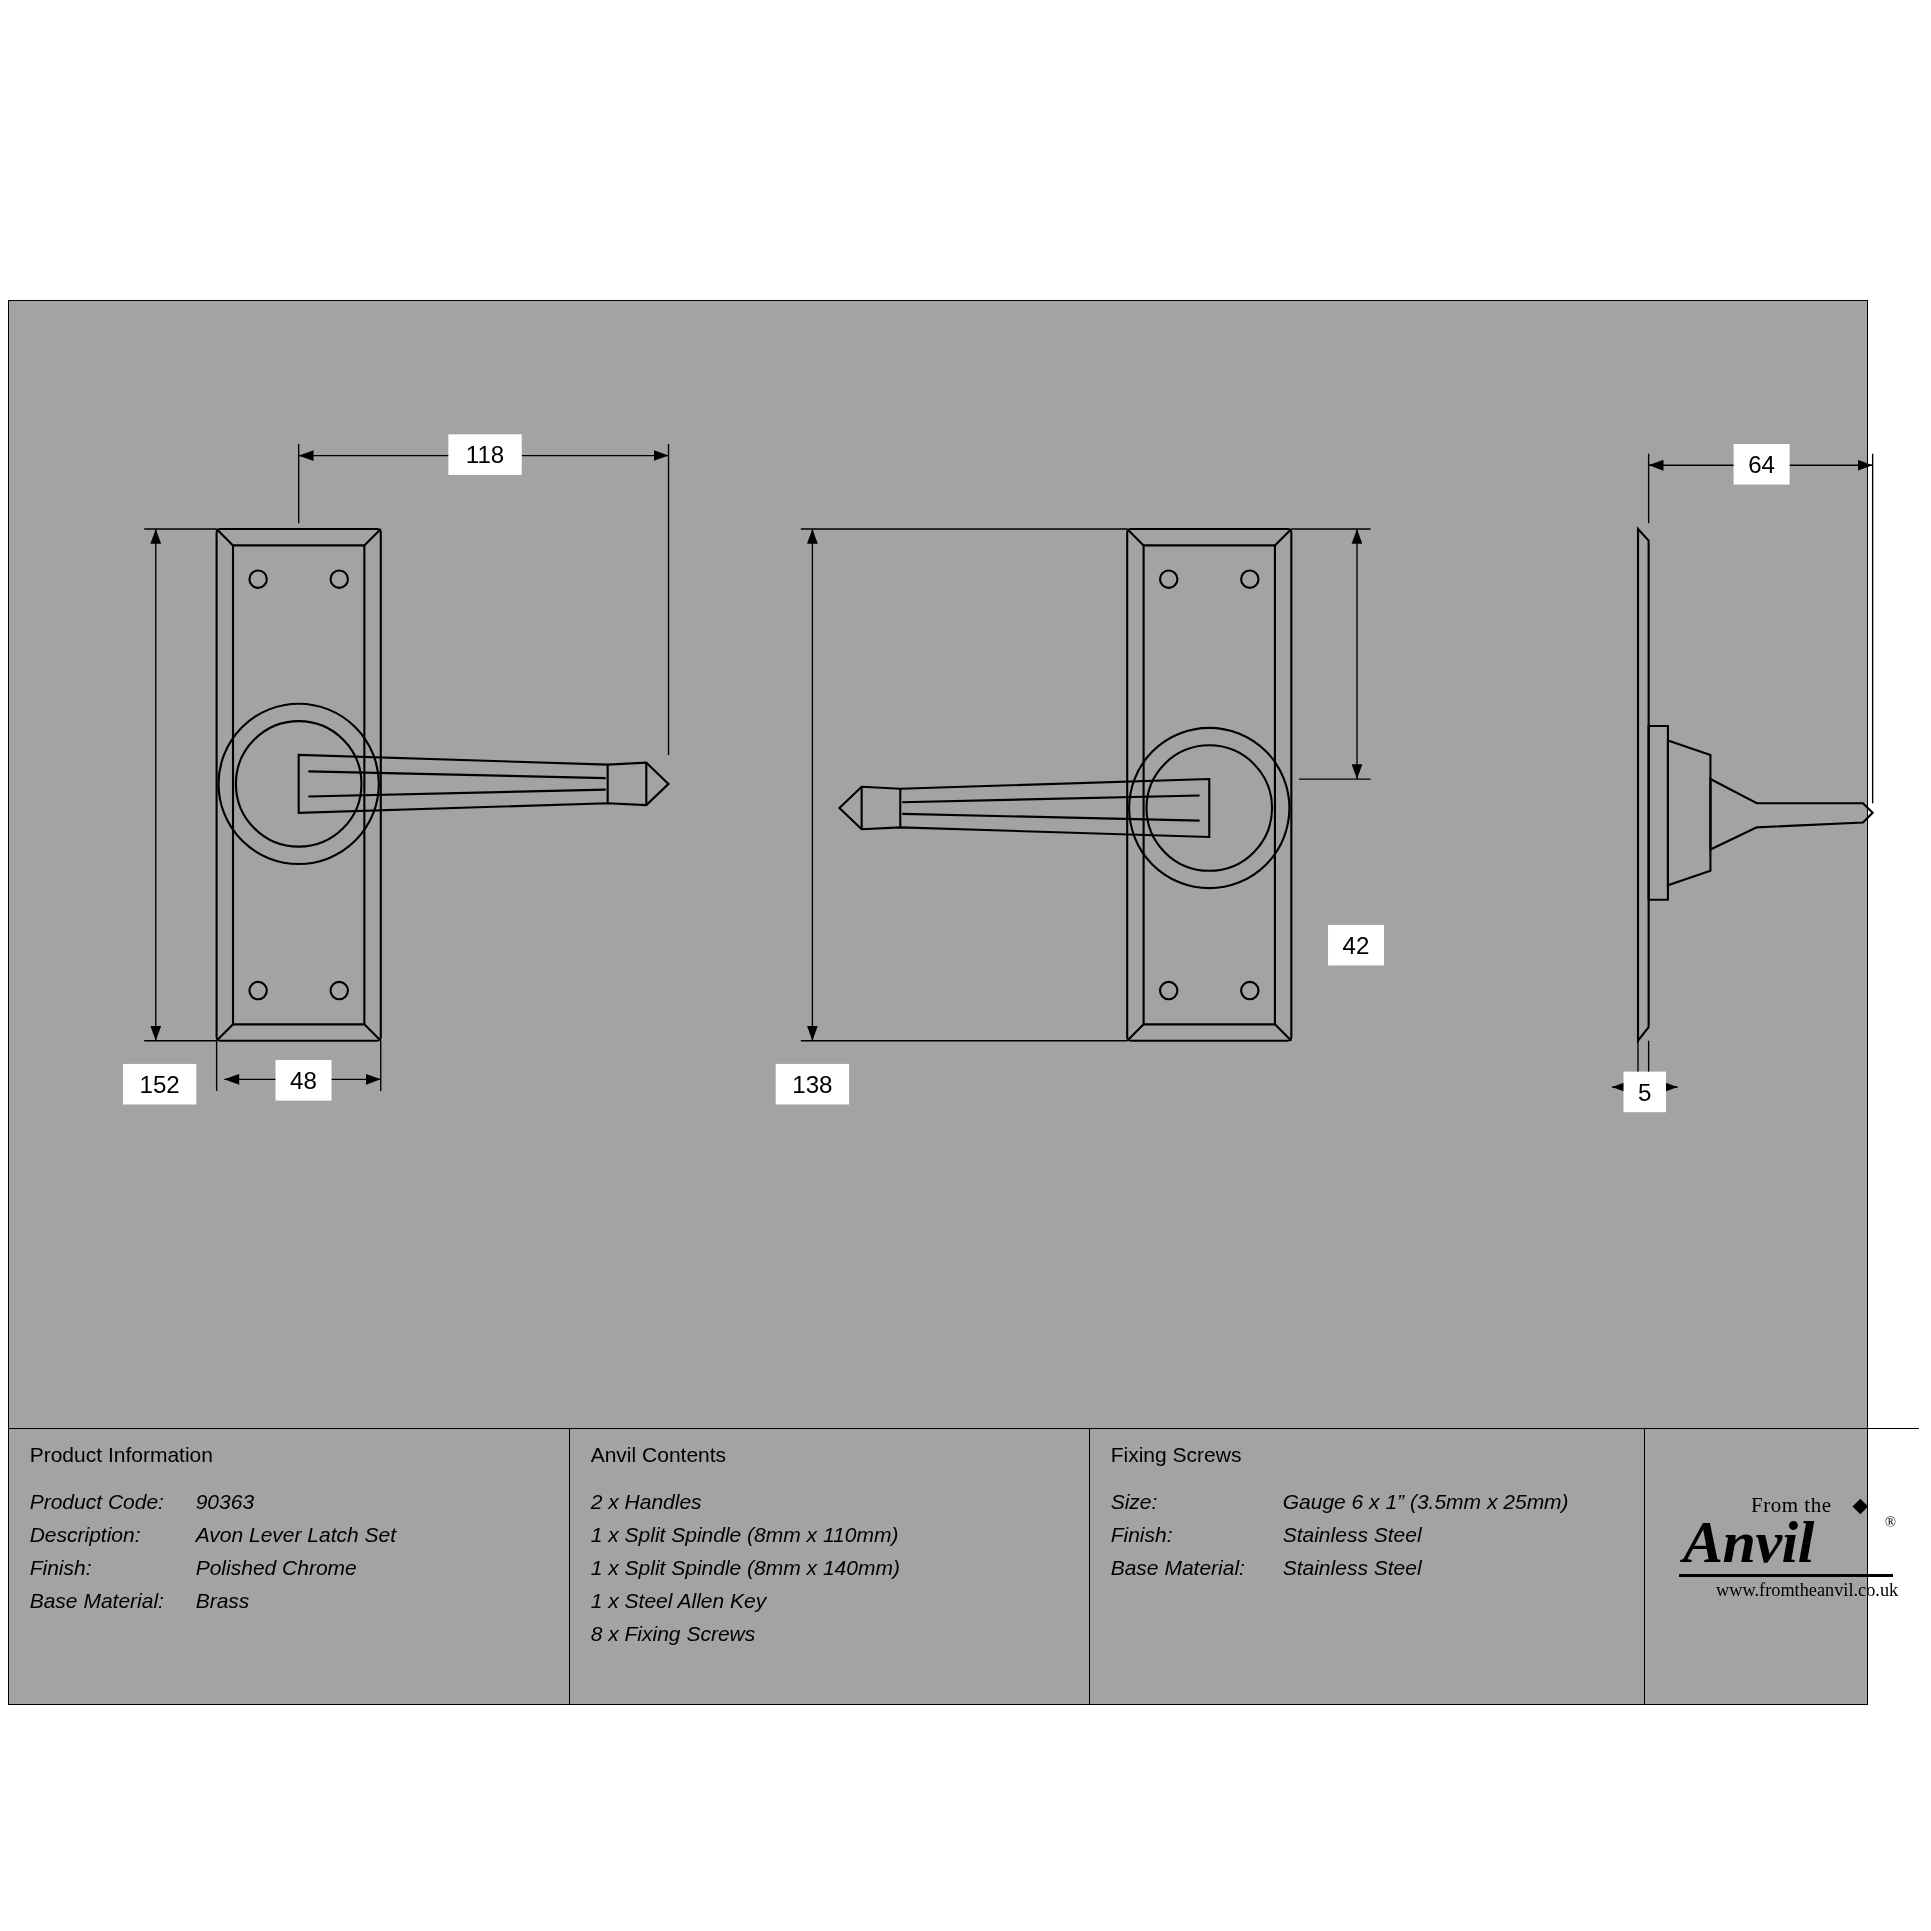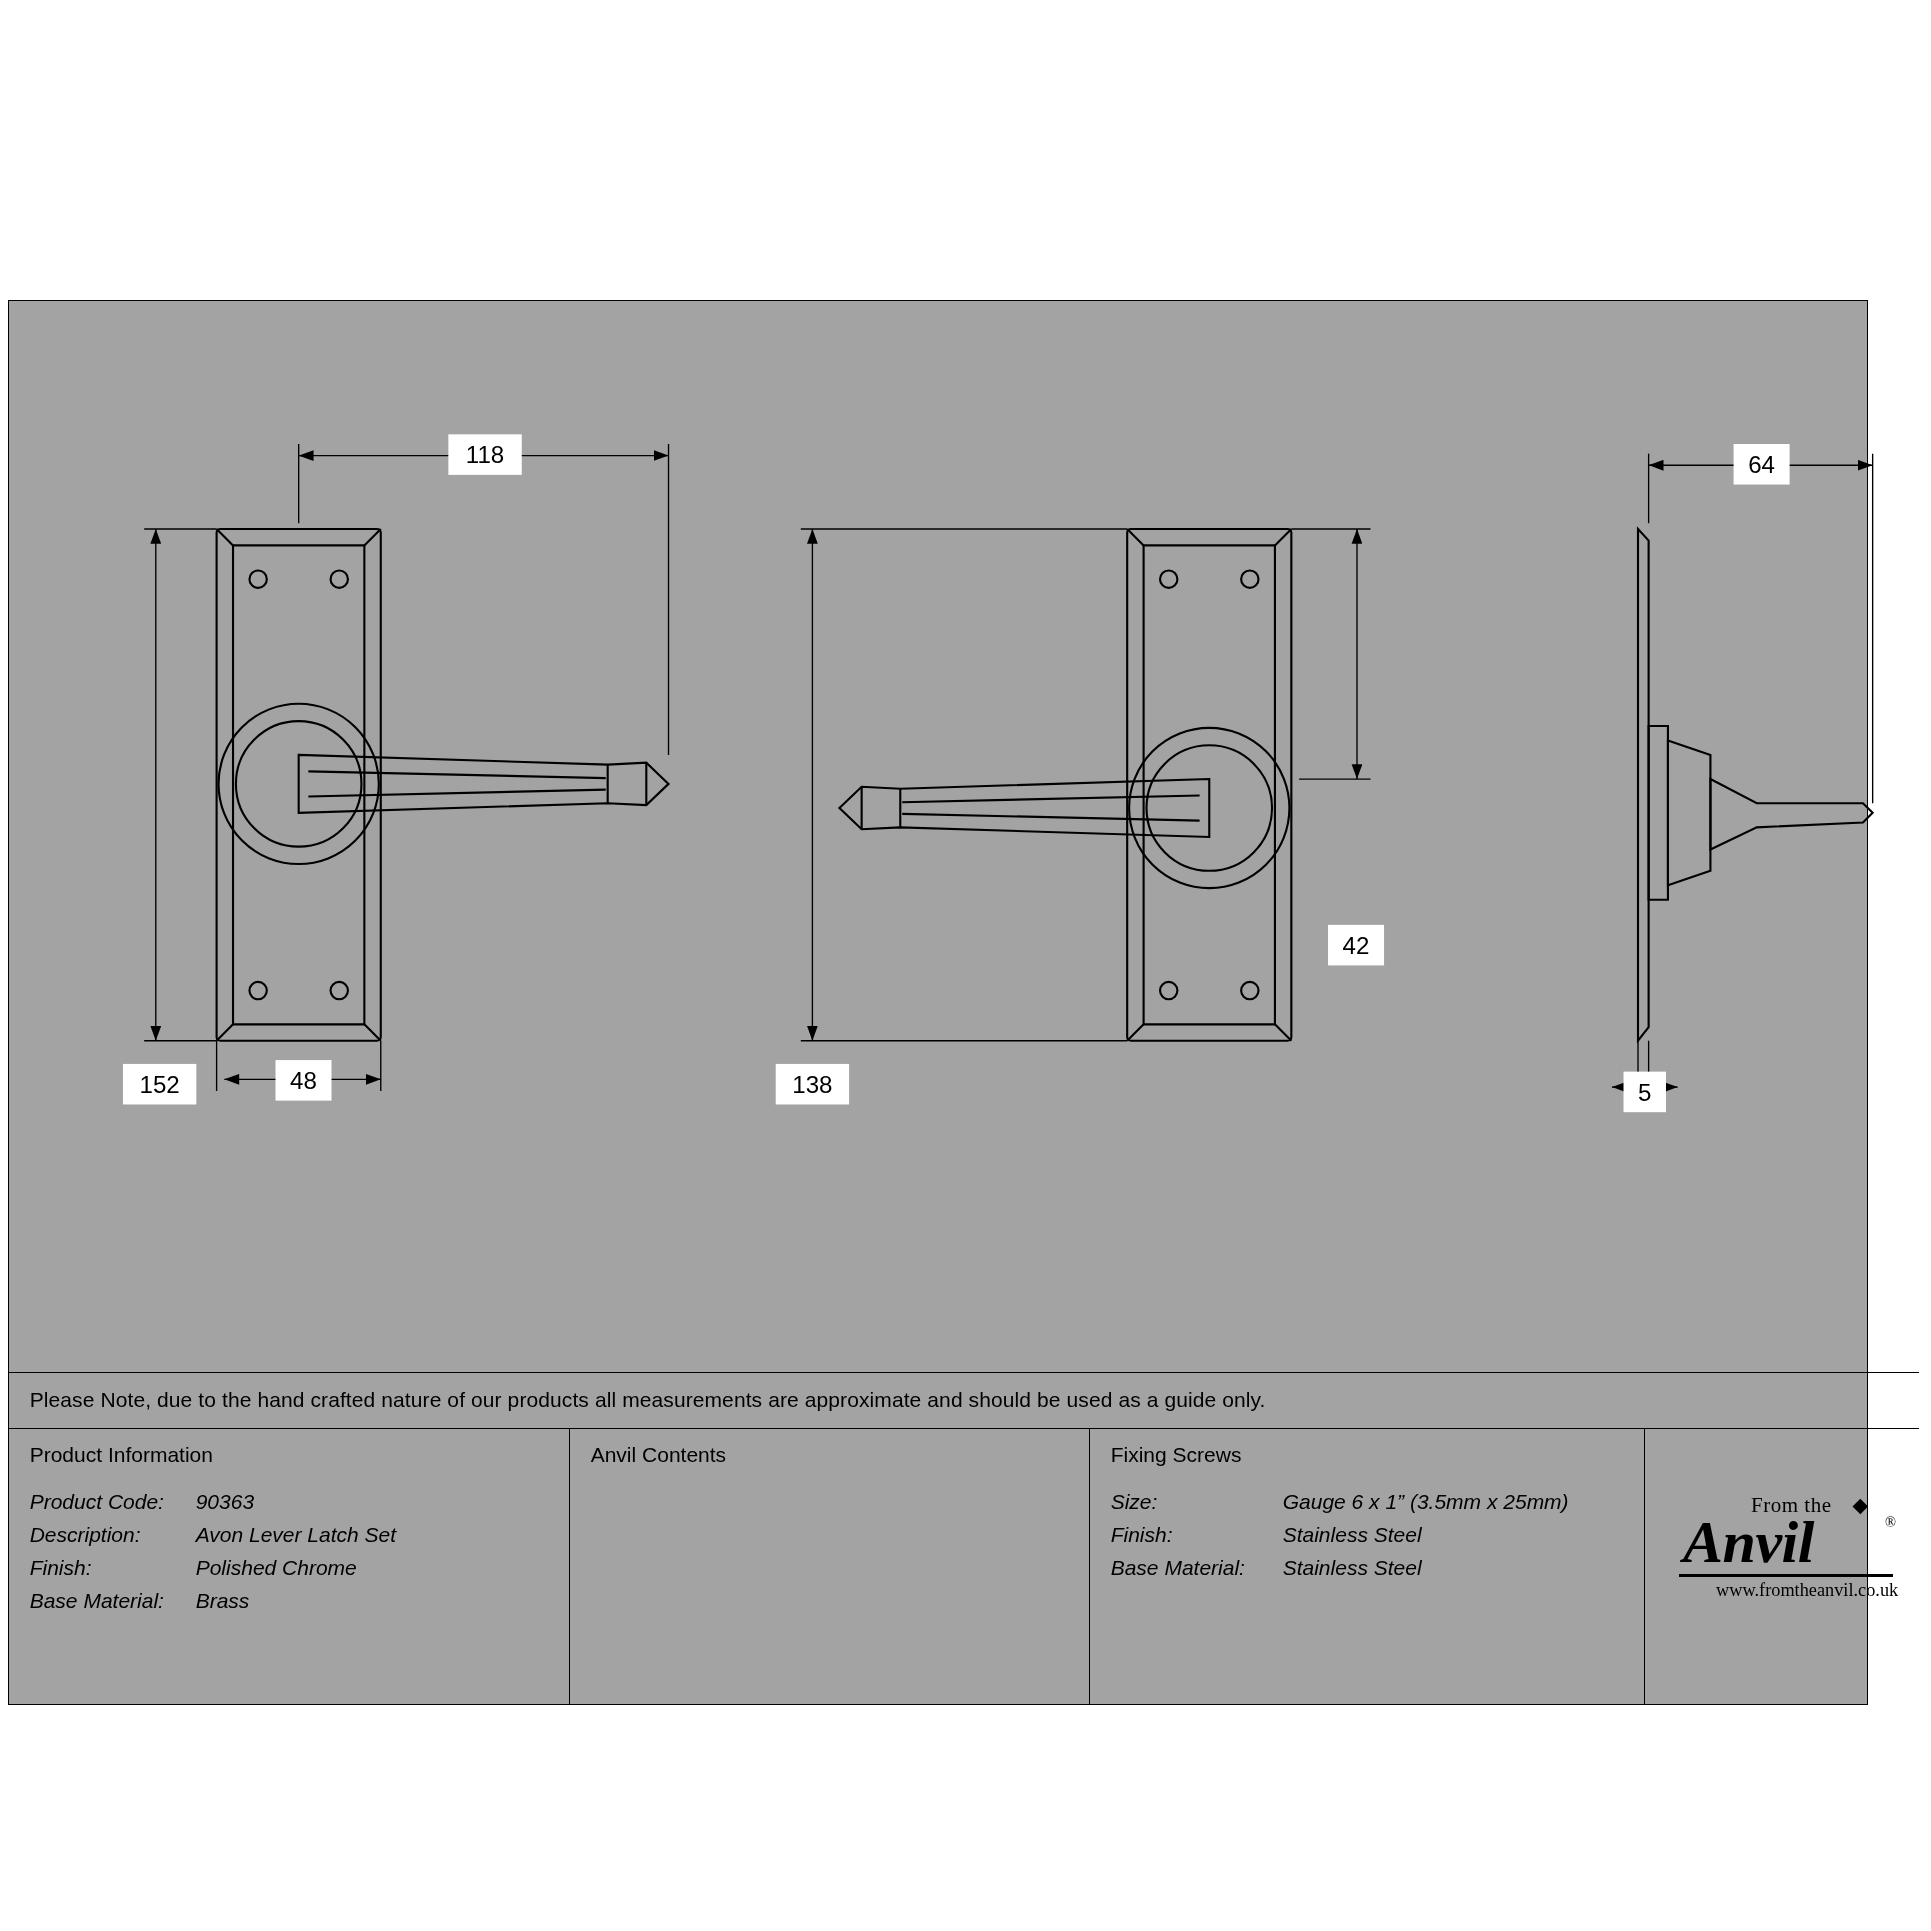--- a/index.html
+++ b/index.html
@@ -281,23 +281,20 @@
 
         <rect x="1786" y="148" width="58" height="42" fill="#fff"></rect>
         <text x="1815" y="178">64</text>
 
         <rect x="1672" y="798" width="44" height="42" fill="#fff"></rect>
         <text x="1694" y="828">5</text>
       </g>
     </svg>
   </div>
 
-  <div class="note-row">
-    <div class="note-text">Please Note, due to the hand crafted nature of our products all measurements are approximate and should be used as a guide only.</div>
-  </div>
 
   <div class="info-row">
 
     <div class="col col-product">
       <div class="col-head">Product Information</div>
       <div class="col-body">
         <div class="kv">
           <span class="k">Product Code:</span>
           <span class="v">90363</span>
         </div>
@@ -311,20 +308,27 @@
         </div>
         <div class="kv">
           <span class="k">Base Material:</span>
           <span class="v">Brass</span>
         </div>
       </div>
     </div>
 
     <div class="col col-pack">
       <div class="col-head">Anvil Contents</div>
+      <div class="col-body">
+        <div class="plain">2 x Handles</div>
+        <div class="plain">1 x Split Spindle (8mm x 110mm)</div>
+        <div class="plain">1 x Split Spindle (8mm x 140mm)</div>
+        <div class="plain">1 x Steel Allen Key</div>
+        <div class="plain">8 x Fixing Screws</div>
+      </div>
     </div>
 
     <div class="col col-fix">
       <div class="col-head">Fixing Screws</div>
       <div class="col-body">
         <div class="kv">
           <span class="k">Size:</span>
           <span class="v">Gauge 6 x 1” (3.5mm x 25mm)</span>
         </div>
         <div class="kv">

